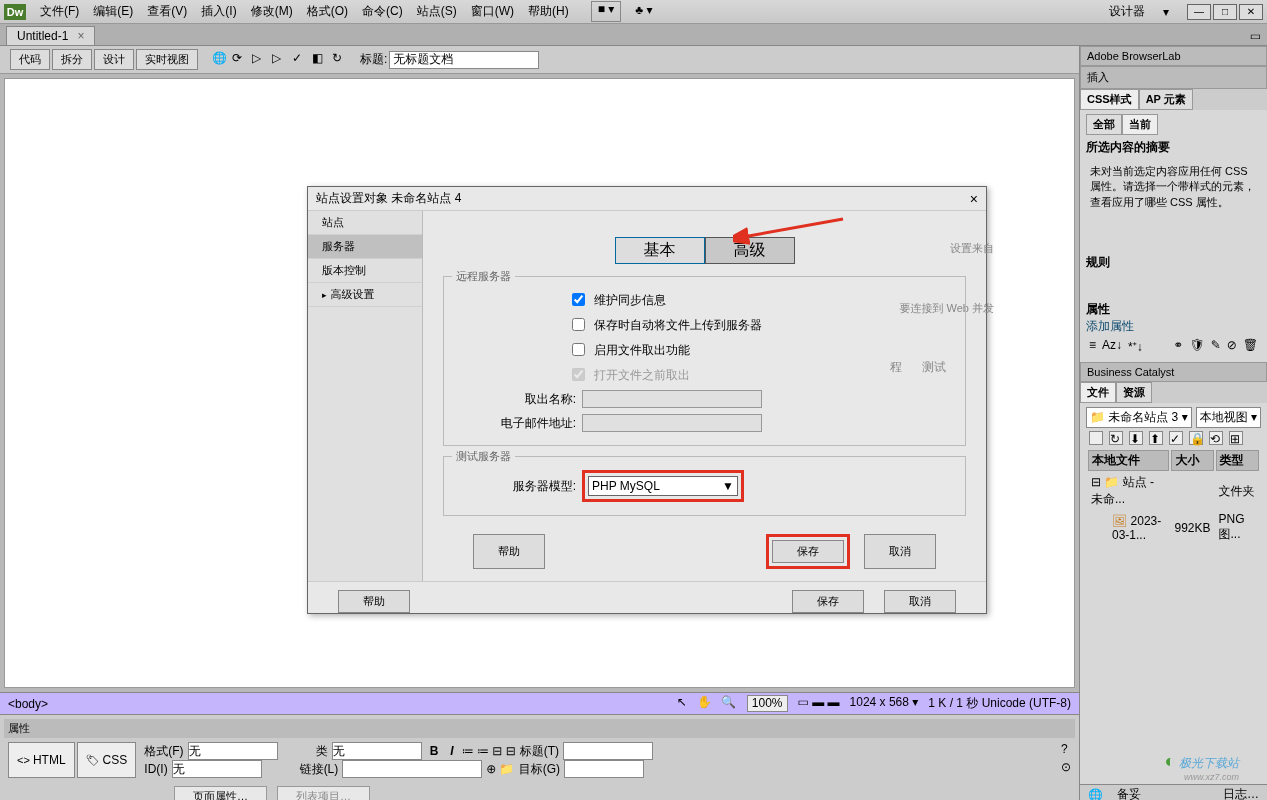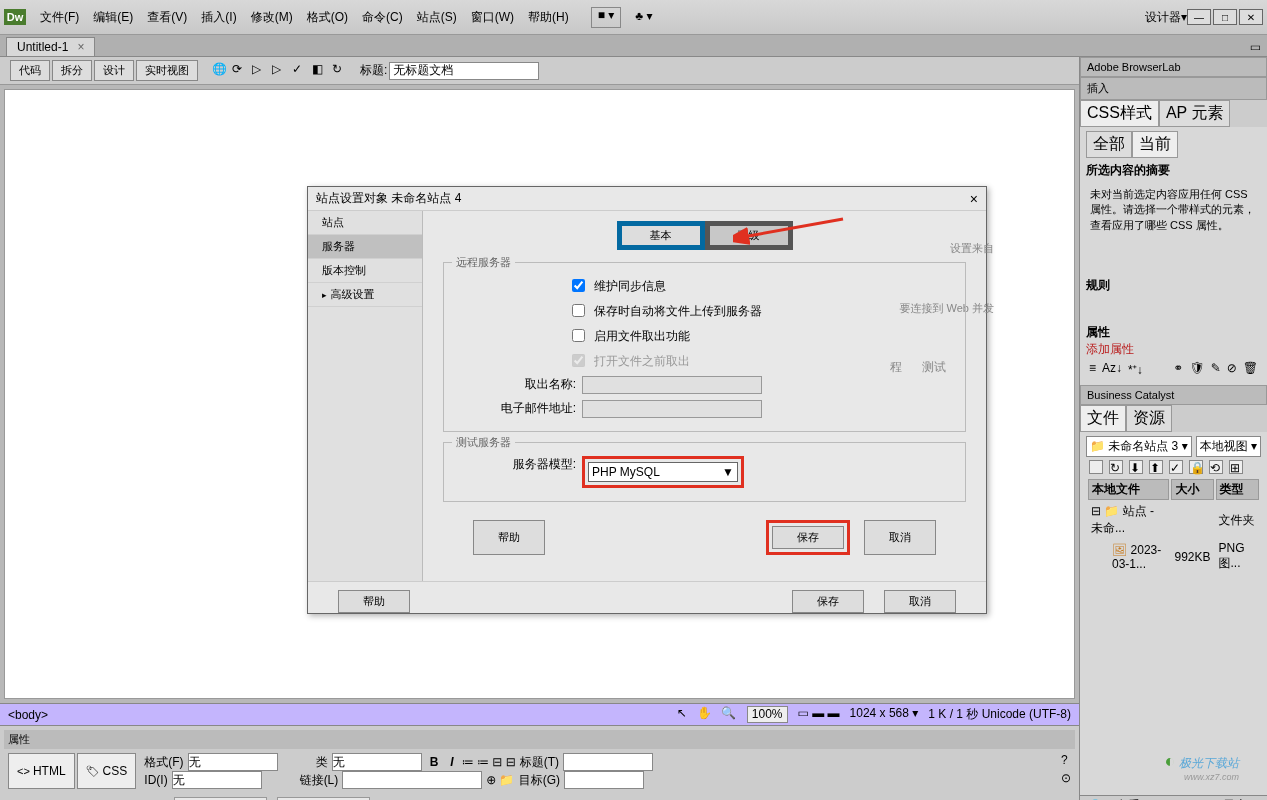--- a/index.html
+++ b/index.html
@@ -1,22 +1,22 @@
 <!DOCTYPE html>
 <html><head>
 <meta charset="utf-8">
 <style>
 * { box-sizing: border-box; font-family: "Microsoft YaHei", Arial, sans-serif; font-size: 12px; }
 body { margin: 0; width: 1267px; height: 800px; background: #b8b8b8; overflow: hidden; position: relative; }
 
-.topbar { height: 35px; background: linear-gradient(#d8d8d8,#c8c8c8); display: flex; align-items: center; padding: 5px 4px; border-bottom: 1px solid #999; }
+.topbar { height: 24px; background: linear-gradient(#d8d8d8,#c8c8c8); display: flex; align-items: center; padding: 5px 4px; border-bottom: 1px solid #999; }
 .dw-logo { width: 22px; height: 16px; background: #4a7c2e; color: #fff; font-weight: bold; font-size: 11px; display: flex; align-items: center; justify-content: center; margin-right: 8px; }
 .menubar { display: flex; gap: 2px; }
 .menubar span { padding: 2px 6px; cursor: pointer; }
-.top-right { margin-left: auto; display: flex; align-items: center; gap: 0; }
+.top-right { margin-left: auto; display: flex; align-items: center; gap: 18px; }
 .win-btns { display: flex; gap: 2px; }
 .win-btn { width: 24px; height: 16px; border: 1px solid #666; background: #ddd; display: flex; align-items: center; justify-content: center; font-size: 10px; }
 
 .tabbar { height: 22px; background: #b0b0b0; display: flex; align-items: flex-end; padding-left: 6px; border-bottom: 1px solid #888; }
 .doc-tab { background: #d8d8d8; border: 1px solid #888; border-bottom: none; padding: 2px 10px; font-size: 11px; position: relative; }
 .doc-tab .x { margin-left: 6px; color: #666; }
 .tab-rt { margin-left: auto; padding: 2px 6px; }
 
 .main-row { display: flex; height: 758px; }
 .doc-area { flex: 1; display: flex; flex-direction: column; background: #b8b8b8; }
@@ -41,21 +41,21 @@
 .prop-select { width: 90px; height: 18px; border: 1px solid #888; background: #fff; }
 .prop-input { width: 90px; height: 18px; border: 1px solid #888; background: #fff; }
 .bi { font-weight: bold; padding: 0 4px; }
 .props-bottom { display: flex; gap: 10px; padding: 4px 170px; }
 .prop-btn2 { border: 1px solid #999; background: #e8e8e8; padding: 2px 18px; font-size: 11px; }
 
 .rpanels { width: 188px; background: #ccc; border-left: 1px solid #888; display: flex; flex-direction: column; }
 .panel-hdr { background: #bbb; border: 1px solid #999; padding: 3px 6px; font-size: 11px; display: flex; align-items: center; }
 .panel-body { background: #d8d8d8; padding: 4px 6px; font-size: 11px; }
 .tab-row { display: flex; }
-.mini-tab { border: 1px solid #999; padding: 2px 6px; background: #ddd; font-size: 16px; }
+.mini-tab { border: 1px solid #999; padding: 2px 6px; background: #ddd; font-size: 11px; font-weight: bold; }
 .mini-tab.active { background: #eee; }
 .css-summary { font-size: 11px; padding: 4px; line-height: 1.4; }
 .files-tbl { width: 100%; font-size: 11px; }
 .files-tbl th { background: #bbb; border: 1px solid #999; padding: 1px 3px; text-align: left; }
 .files-tbl td { padding: 1px 3px; }
 .folder-icon { color: #3a7e2e; }
 .file-icon { color: #c77b1f; }
 .site-select { border: 1px solid #888; background: #fff; padding: 1px 3px; }
 .icon-row { display: flex; gap: 6px; padding: 3px; }
 .sm-icon { width: 14px; height: 14px; border: 1px solid #888; background: #eee; }
@@ -64,27 +64,27 @@
 .dlg-title { height: 24px; display: flex; align-items: center; padding: 0 8px; font-size: 12px; background: #e8e8e8; border-bottom: 1px solid #ccc; }
 .dlg-close { margin-left: auto; font-size: 14px; cursor: pointer; }
 .dlg-body { display: flex; height: 370px; }
 .dlg-side { width: 115px; background: #e0e0e0; border-right: 1px solid #bbb; }
 .side-item { padding: 4px 14px; font-size: 11px; border-bottom: 1px solid #d0d0d0; }
 .side-item.h { padding-left: 14px; }
 .side-item.sel { background: #c0c0c0; }
 .side-item.arrow::before { content: "▸"; margin-right: 4px; font-size: 9px; }
 .dlg-main { flex: 1; padding: 10px 20px; position: relative; }
 .seg-tabs { display: flex; justify-content: center; gap: 0; margin-bottom: 12px; position: relative; }
-.seg { border: 5px solid #0369a1; padding: 2px 28px; background: #ddd; font-size: 11px; }
+.seg { border: 1px solid #0369a1; padding: 2px 28px; background: #ddd; font-size: 16px; margin-top: 16px; }
 .seg.active { background: #c8c8c8; border-color: #555; }
 .arrow-svg { position: absolute; left: 290px; top: -4px; }
 .fieldset { border: 1px solid #bbb; padding: 10px 14px; margin-bottom: 10px; position: relative; }
 .fieldset-label { position: absolute; top: -8px; left: 8px; background: #e8e8e8; padding: 0 4px; font-size: 11px; color: #666; }
 .chk-row { display: flex; align-items: flex-end; gap: 6px; padding: 3px 0 3px 110px; font-size: 11px; }
-.lbl-row { display: flex; gap: 6px; padding: 3px 0; font-size: 11px; }
+.lbl-row { display: flex; align-items: center; gap: 6px; padding: 3px 0; font-size: 11px; }
 .lbl-row label { width: 118px; text-align: right; }
 .txt-in { width: 180px; height: 18px; border: 1px solid #999; background: #fff; }
 .txt-in.dis { background: #e0e0e0; }
 .sel-in { width: 150px; height: 20px; border: 1px solid #666; background: #fff; font-size: 11px; padding: 0 3px; display: flex; align-items: center; justify-content: space-between; }
 .red-box { border: 3px solid #e03020; padding: 3px; display: inline-block; }
 .dlg-btns { display: flex; justify-content: flex-end; gap: 14px; padding: 8px 30px; }
 .dlg-btns .left { margin-right: auto; margin-left: 0; }
 .dlg-btn { border: 1px solid #888; background: #ddd; padding: 3px 24px; font-size: 11px; }
 .dlg-footer { display: flex; justify-content: space-between; padding: 8px 30px; border-top: 1px solid #ccc; }
 
@@ -218,21 +218,21 @@
       <div class="tab-row">
         <div class="mini-tab">全部</div>
         <div class="mini-tab active">当前</div>
       </div>
       <div style="font-weight:bold;padding:4px 0">所选内容的摘要</div>
       <div class="css-summary">未对当前选定内容应用任何 CSS 属性。请选择一个带样式的元素，查看应用了哪些 CSS 属性。</div>
       <div style="height:40px"></div>
       <div style="font-weight:bold">规则</div>
       <div style="height:30px"></div>
       <div style="font-weight:bold">属性</div>
-      <div style="color:#b91c1c">添加属性</div>
+      <div style="color:#0c4a6e">添加属性</div>
       <div class="icon-row">
         <span>≡</span>
         <span>Aᴢ↓</span>
         <span>*⁺↓</span>
         <span style="margin-left:auto">⚭</span>
         <span>🛡</span>
         <span>✎</span>
         <span>⊘</span>
         <span>🗑</span>
       </div>

